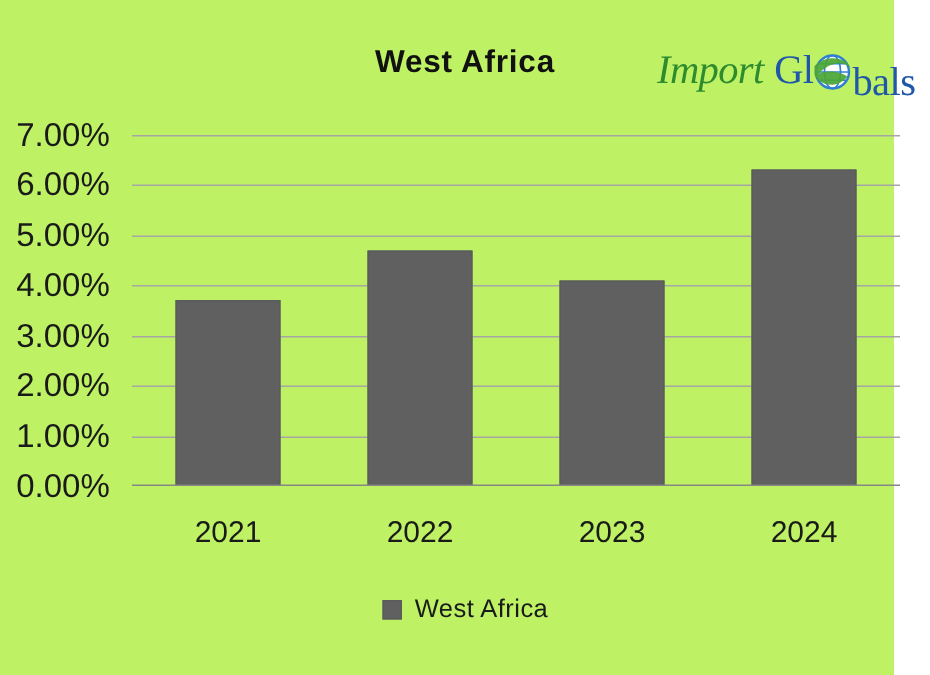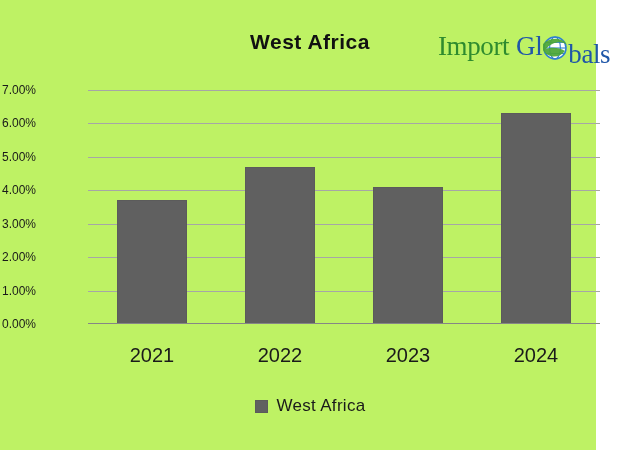--- a/index.html
+++ b/index.html
@@ -45,20 +45,21 @@
     height: 36px;
     display: flex;
     align-items: center;
     font-family: "Liberation Serif", serif;
     font-size: 27px;
     white-space: nowrap;
   }
   .brand-import {
     color: #2e8b2e;
     letter-spacing: -0.4px;
+    font-style: italic;
   }
   .brand-gl {
     color: #2057a8;
     margin-left: 7px;
     letter-spacing: -0.4px;
   }
   .brand-globe {
     position: relative;
     width: 26px;
     height: 26px;
@@ -94,22 +95,22 @@
     bottom: 0;
     width: 100%;
     height: 1px;
     background: #868686;
   }
 
   .y-tick-label {
     position: absolute;
     right: 0;
     width: 80px;
-    text-align: left;
-    font-size: 12px;
+    text-align: center;
+    font-size: 22px;
     color: #1a1a1a;
     transform: translateY(-50%);
     white-space: nowrap;
   }
   .y-axis-labels {
     position: absolute;
     left: 0;
     top: 90px;
     width: 82px;
     height: 234px;

